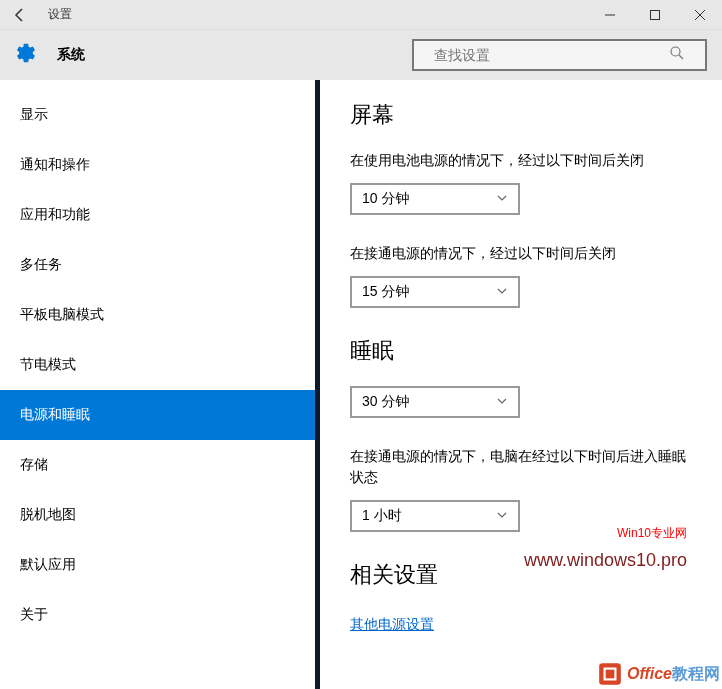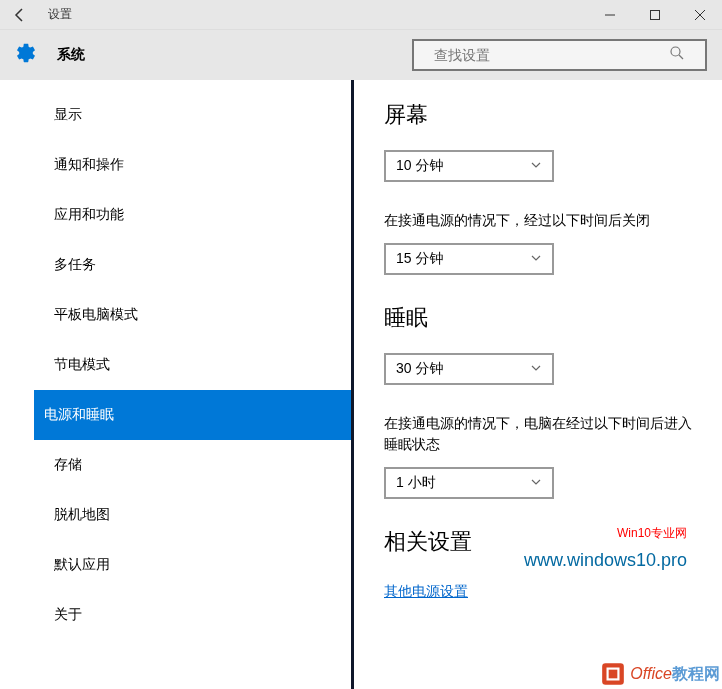--- a/index.html
+++ b/index.html
@@ -13,38 +13,38 @@
     
     .header { height: 50px; background: #e7e7e7; display: flex; align-items: center; padding: 0 15px; }
     .gear { color: #0078d7; margin-right: 20px; }
     .section-name { font-size: 14px; font-weight: 600; color: #000; }
     .search-wrap { margin-left: auto; }
     .search-box { width: 295px; height: 32px; border: 2px solid #777; background: #f5f5f5; display: flex; align-items: center; padding: 0 20px; }
     .search-input { flex: 1; border: none; background: transparent; outline: none; font-size: 14px; color: #666; }
     .search-icon { color: #777; }
     
     .content { display: flex; height: calc(100% - 80px); }
-    .sidebar { width: 320px; background: #fff; padding-top: 10px; border-right: 3px solid #0f172a; margin-left: 34px; }
+    .sidebar { width: 320px; background: #fff; padding-top: 10px; border-right: 5px solid #0f172a; }
     .sidebar-item { height: 50px; display: flex; align-items: center; padding: 0 20px; font-size: 14px; color: #000; cursor: pointer; }
-    .sidebar-item.active { background: #0078d7; color: #fff; padding-left: 10px; }
+    .sidebar-item.active { background: #0078d7; color: #fff; }
     
     .main { flex: 1; padding: 20px 30px; overflow-y: auto; position: relative; }
     .section-heading { font-size: 22px; font-weight: 400; color: #000; margin-bottom: 20px; margin-top: 10px; }
     .section-heading:first-child { margin-top: 0; }
     .field-label { font-size: 14px; color: #000; margin-bottom: 12px; line-height: 1.5; }
     .dropdown { width: 170px; height: 32px; border: 2px solid #999; display: flex; align-items: center; padding: 0 10px; margin-bottom: 28px; cursor: pointer; background: #fff; gap: 36px; }
     .dropdown-value { flex: 1; font-size: 14px; }
     .dropdown-chevron { color: #666; }
     .link { color: #0066cc; font-size: 14px; text-decoration: underline; cursor: pointer; display: inline-block; margin-top: 6px; }
     
     .watermark1 { position: absolute; right: 35px; top: 525px; color: #ff0000; font-size: 12px; font-weight: 400; pointer-events: none; }
-    .watermark2 { position: absolute; right: 35px; top: 550px; color: #0369a1; font-size: 18px; font-weight: 400; pointer-events: none; }
+    .watermark2 { position: absolute; right: 35px; top: 550px; color: #7f1d1d; font-size: 18px; font-weight: 400; pointer-events: none; }
     .brand { position: absolute; right: 2px; bottom: 2px; display: flex; align-items: center; font-size: 16px; }
     .brand-logo { width: 26px; height: 26px; margin-right: 4px; }
-    .brand-office { color: #d94625; font-weight: normal; font-style: italic; }
+    .brand-office { color: #d94625; font-weight: bold; font-style: italic; }
     .brand-text { color: #5b9bd5; font-weight: bold; }
   </style>
 </head>
 <body>
 
 <div class="titlebar">
   <div class="titlebar-back">
     <svg width="16" height="16" viewBox="0 0 16 16">
         <path d="M10 2 L4 8 L10 14" stroke="#333" stroke-width="1.5" fill="none"></path>
       </svg>
@@ -122,20 +122,21 @@
     <div class="sidebar-item">
         <span>默认应用</span>
       </div>
     <div class="sidebar-item">
         <span>关于</span>
       </div>
   </div>
 
   <div class="main">
     <h2 class="section-heading">屏幕</h2>
+    <div class="field-label">在使用电池电源的情况下，经过以下时间后关闭</div>
     <div class="dropdown">
       <span class="dropdown-value">10 分钟</span>
       <span class="dropdown-chevron"><svg width="12" height="12" viewBox="0 0 12 12">
             <path d="M2 4 L6 8 L10 4" stroke="#666" stroke-width="1.2" fill="none"></path>
           </svg></span>
     </div>
     <div class="field-label">在接通电源的情况下，经过以下时间后关闭</div>
     <div class="dropdown">
       <span class="dropdown-value">15 分钟</span>
       <span class="dropdown-chevron"><svg width="12" height="12" viewBox="0 0 12 12">

